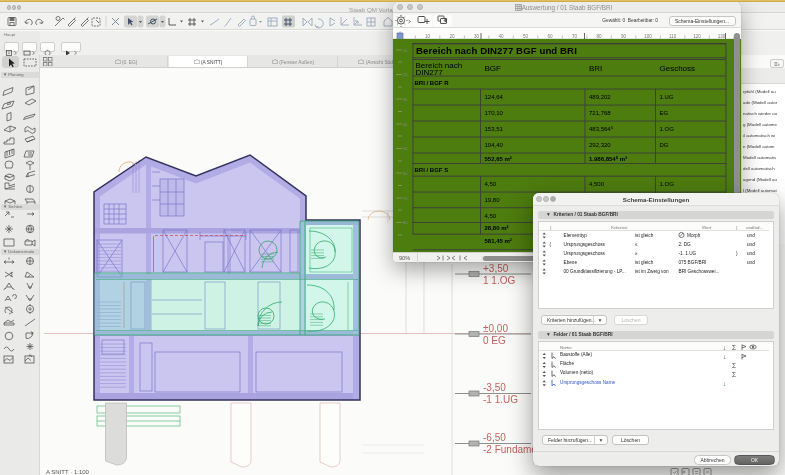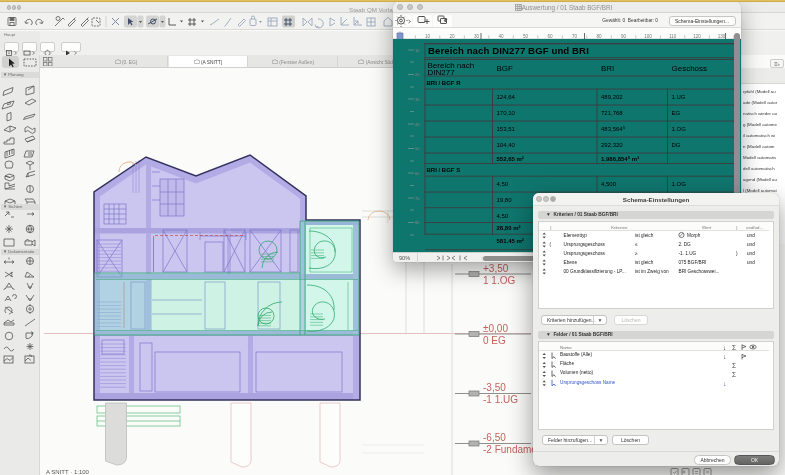--- a/index.html
+++ b/index.html
@@ -22,21 +22,21 @@
 
 #rpanel{left:741px;top:55px;width:44px;height:420px;z-index:2;background:#fbfbfa;}
 #rpanelhead{position:absolute;left:0;top:13px;width:44px;height:16px;background:#ececea;border-bottom:1px solid #d8d8d6;}
 #rpanellist{position:absolute;left:1px;top:29px;width:43px;height:160px;background:#fff;overflow:hidden;}
 .prow{position:absolute;left:1px;width:60px;font-size:4.4px;color:#3a3a3a;white-space:nowrap;}
 
 #auswin{left:393px;top:1px;width:348px;height:261px;background:#fff;border-radius:7px 7px 4px 4px;box-shadow:0 8px 22px rgba(0,0,0,.35),0 0 1px rgba(0,0,0,.4);z-index:5;}
 #austitle{position:absolute;left:0;top:0;width:348px;height:12px;background:#ececea;border-radius:7px 7px 0 0;border-bottom:1px solid #d4d4d2;}
 #austools{position:absolute;left:0;top:12px;width:348px;height:15px;background:#f5f5f3;border-bottom:1px solid #dcdcda;}
 #ausruler{position:absolute;left:0;top:27px;width:348px;height:11px;background:#fdfdfc;border-bottom:1px solid #e2e2e0;}
-#auscontent{position:absolute;left:0;top:38px;width:348px;height:213px;background:#0f766e;overflow:hidden;padding-left:12px;}
+#auscontent{position:absolute;left:0;top:38px;width:348px;height:213px;background:#4d7c0f;overflow:hidden;}
 #ausbottom{position:absolute;left:0;top:251px;width:348px;height:10px;background:#f0f0ee;border-top:1px solid #cfcfcd;border-radius:0 0 4px 4px;}
 
 #schema{left:533px;top:193px;width:246px;height:273px;background:#ededeb;border-radius:6px;box-shadow:0 10px 26px rgba(0,0,0,.4),0 0 1px rgba(0,0,0,.45);z-index:10;}
 .secbar{position:absolute;left:5px;width:236px;height:8px;background:#d5d5d3;border-radius:2px;font-size:4.8px;font-weight:bold;color:#333;line-height:8px;padding-left:8px;}
 .listbox{position:absolute;left:5px;width:236px;background:#fff;border:1px solid #d0d0ce;}
 .srow{position:absolute;font-size:4.7px;color:#222;white-space:nowrap;}
 .btn{position:absolute;background:#fff;border:1px solid #c4c4c2;border-radius:3px;font-size:5px;color:#333;text-align:center;white-space:nowrap;overflow:hidden;}
 </style></head>
 <body>
 <div id="stage">

